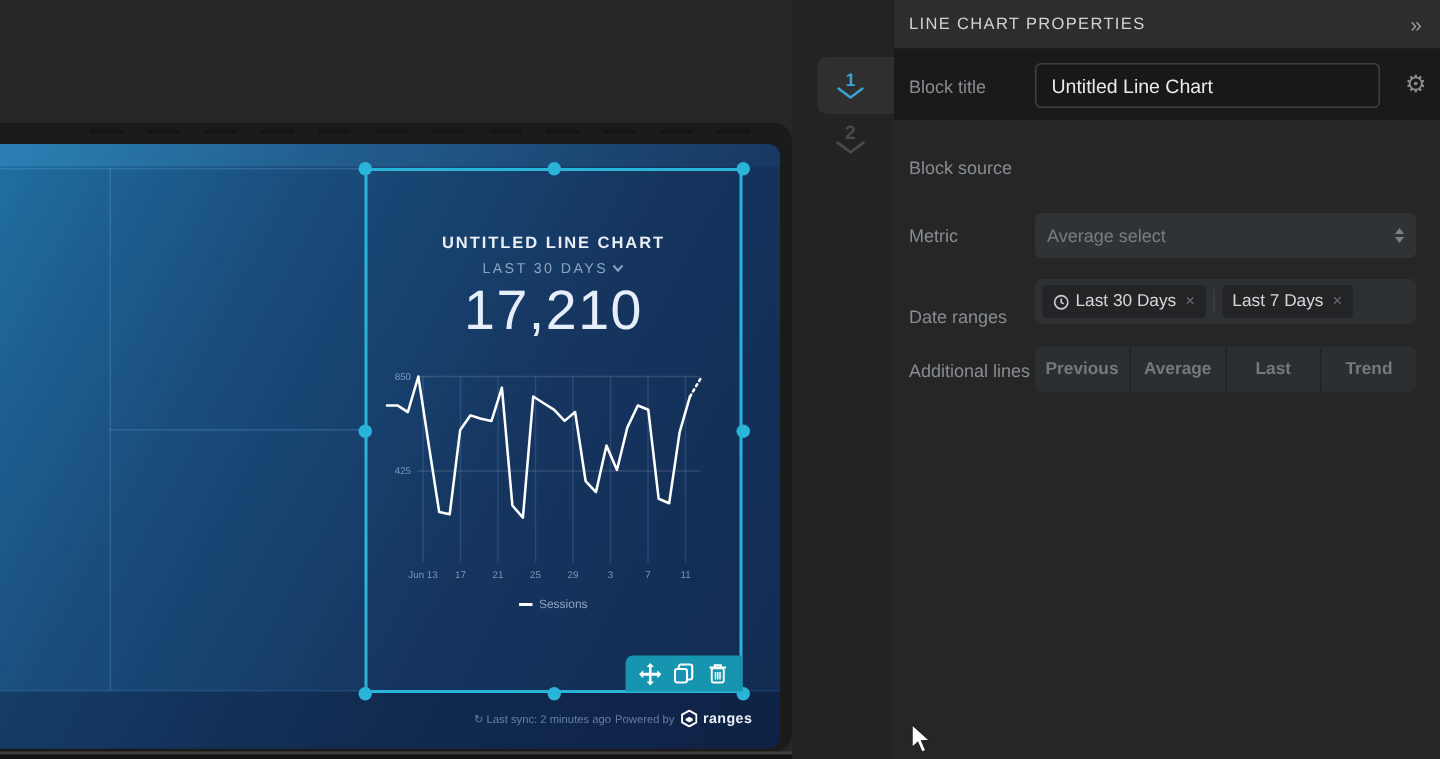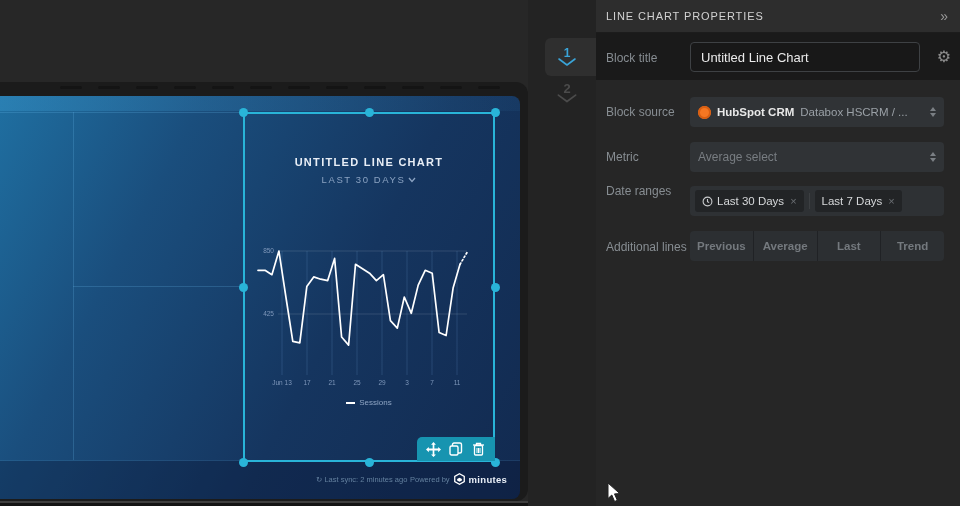--- a/index.html
+++ b/index.html
@@ -127,20 +127,21 @@
     <div class="gridline" style="left:73px;  top:16px;  width:1px;   height:348px"></div>
     <div class="gridline" style="left:0;     top:16px;  width:245px; height:1px"></div>
     <div class="gridline" style="left:73px;  top:190px; width:172px; height:1px"></div>
     <div class="gridline" style="left:0;     top:364px; width:520px; height:1px; background:rgba(110,190,240,.12)"></div>
     <div class="footer-shade"></div>
 
     <div class="w-title">UNTITLED LINE CHART</div>
     <div class="w-sub"><span>LAST 30 DAYS</span><svg width="8" height="6" viewBox="0 0 8 6">
           <path d="M1 1 L4 4.5 L7 1" stroke="#8ba3c2" stroke-width="1.3" fill="none"></path>
         </svg></div>
+    <div class="w-value">17,210</div>
 
     <svg id="chart-svg" width="222" height="148" viewBox="0 0 222 148">
         <line x1="26" y1="72" x2="215" y2="72" stroke="rgba(255,255,255,0.13)" stroke-width="1"></line>
         <text x="22" y="74.3" text-anchor="end" font-size="6.5" fill="#7e97ba" font-family="Liberation Sans, sans-serif">425</text>
         <line x1="26" y1="9" x2="215" y2="9" stroke="rgba(255,255,255,0.13)" stroke-width="1"></line>
         <text x="22" y="11.3" text-anchor="end" font-size="6.5" fill="#7e97ba" font-family="Liberation Sans, sans-serif">850</text>
         <line x1="30" y1="9" x2="30" y2="133" stroke="rgba(130,185,235,0.18)" stroke-width="1"></line>
         <text x="30" y="143" text-anchor="middle" font-size="6.5" fill="#7e97ba" font-family="Liberation Sans, sans-serif">Jun 13</text>
         <line x1="55" y1="9" x2="55" y2="133" stroke="rgba(130,185,235,0.18)" stroke-width="1"></line>
         <text x="55" y="143" text-anchor="middle" font-size="6.5" fill="#7e97ba" font-family="Liberation Sans, sans-serif">17</text>
@@ -194,21 +195,21 @@
       </div>
     </div>
 
     <div class="sync"><span>↻</span> <span>Last sync: 2 minutes ago</span></div>
     <div class="powered">
       <span>Powered by</span>
       <svg width="11" height="12" viewBox="0 0 12 13">
           <path d="M6 0.8 L11.2 3.7 V9.3 L6 12.2 L0.8 9.3 V3.7 Z" fill="none" stroke="#fff" stroke-width="1.4"></path>
           <path d="M6 5.2 L8.6 6.6 V8 L6 9.4 L3.4 8 V6.6 Z" fill="#fff"></path>
         </svg>
-      <span class="brand">minutes</span>
+      <span class="brand">ranges</span>
     </div>
   </div>
 </div>
 
 <div id="strip">
   <div id="step1">
     <svg width="26" height="26" viewBox="0 0 26 26">
       <text x="13" y="13" text-anchor="middle" font-size="12" font-weight="bold" fill="#3aa4d8" font-family="Liberation Sans, sans-serif">1</text>
       <path d="M5 15 L13 21 L21 15" fill="none" stroke="#3aa4d8" stroke-width="1.6" stroke-linecap="round" stroke-linejoin="round"></path>
     </svg>
@@ -226,40 +227,31 @@
     <span class="ptitle">LINE CHART PROPERTIES</span>
     <span class="collapse">»</span>
   </div>
 
   <div id="blockrow"></div>
   <div class="flabel" style="top:51px">Block title</div>
   <input id="blocktitle-input" type="text" value="Untitled Line Chart" style="">
   <div class="gear">⚙</div>
 
   <div class="flabel" style="top:105px">Block source</div>
-  <div class="select" style="top:97px">
-    <span class="hubspot"></span>
-    <span class="src-name">HubSpot CRM</span>
-    <span class="src-conn">Databox HSCRM / ...</span>
-    <span class="updown">
-        <i class="up"></i>
-        <i class="dn"></i>
-      </span>
-  </div>
 
   <div class="flabel" style="top:150px">Metric</div>
   <div class="select" style="top:142px">
     <span class="placeholder">Average select</span>
     <span class="updown">
         <i class="up"></i>
         <i class="dn"></i>
       </span>
   </div>
 
-  <div class="flabel" style="top:184px">Date ranges</div>
+  <div class="flabel" style="top:204px">Date ranges</div>
   <div class="chips" style="top:186px">
     <span class="chip">
       <svg width="11" height="11" viewBox="0 0 12 12">
           <circle cx="6" cy="6" r="4.8" fill="none" stroke="#c9cbcd" stroke-width="1.2"></circle>
           <path d="M6 3.2 V6.2 L7.8 7.2" fill="none" stroke="#c9cbcd" stroke-width="1.2"></path>
         </svg>
       <span>Last 30 Days</span>
       <span class="x">×</span>
     </span>
     <span class="chip-div"></span>

